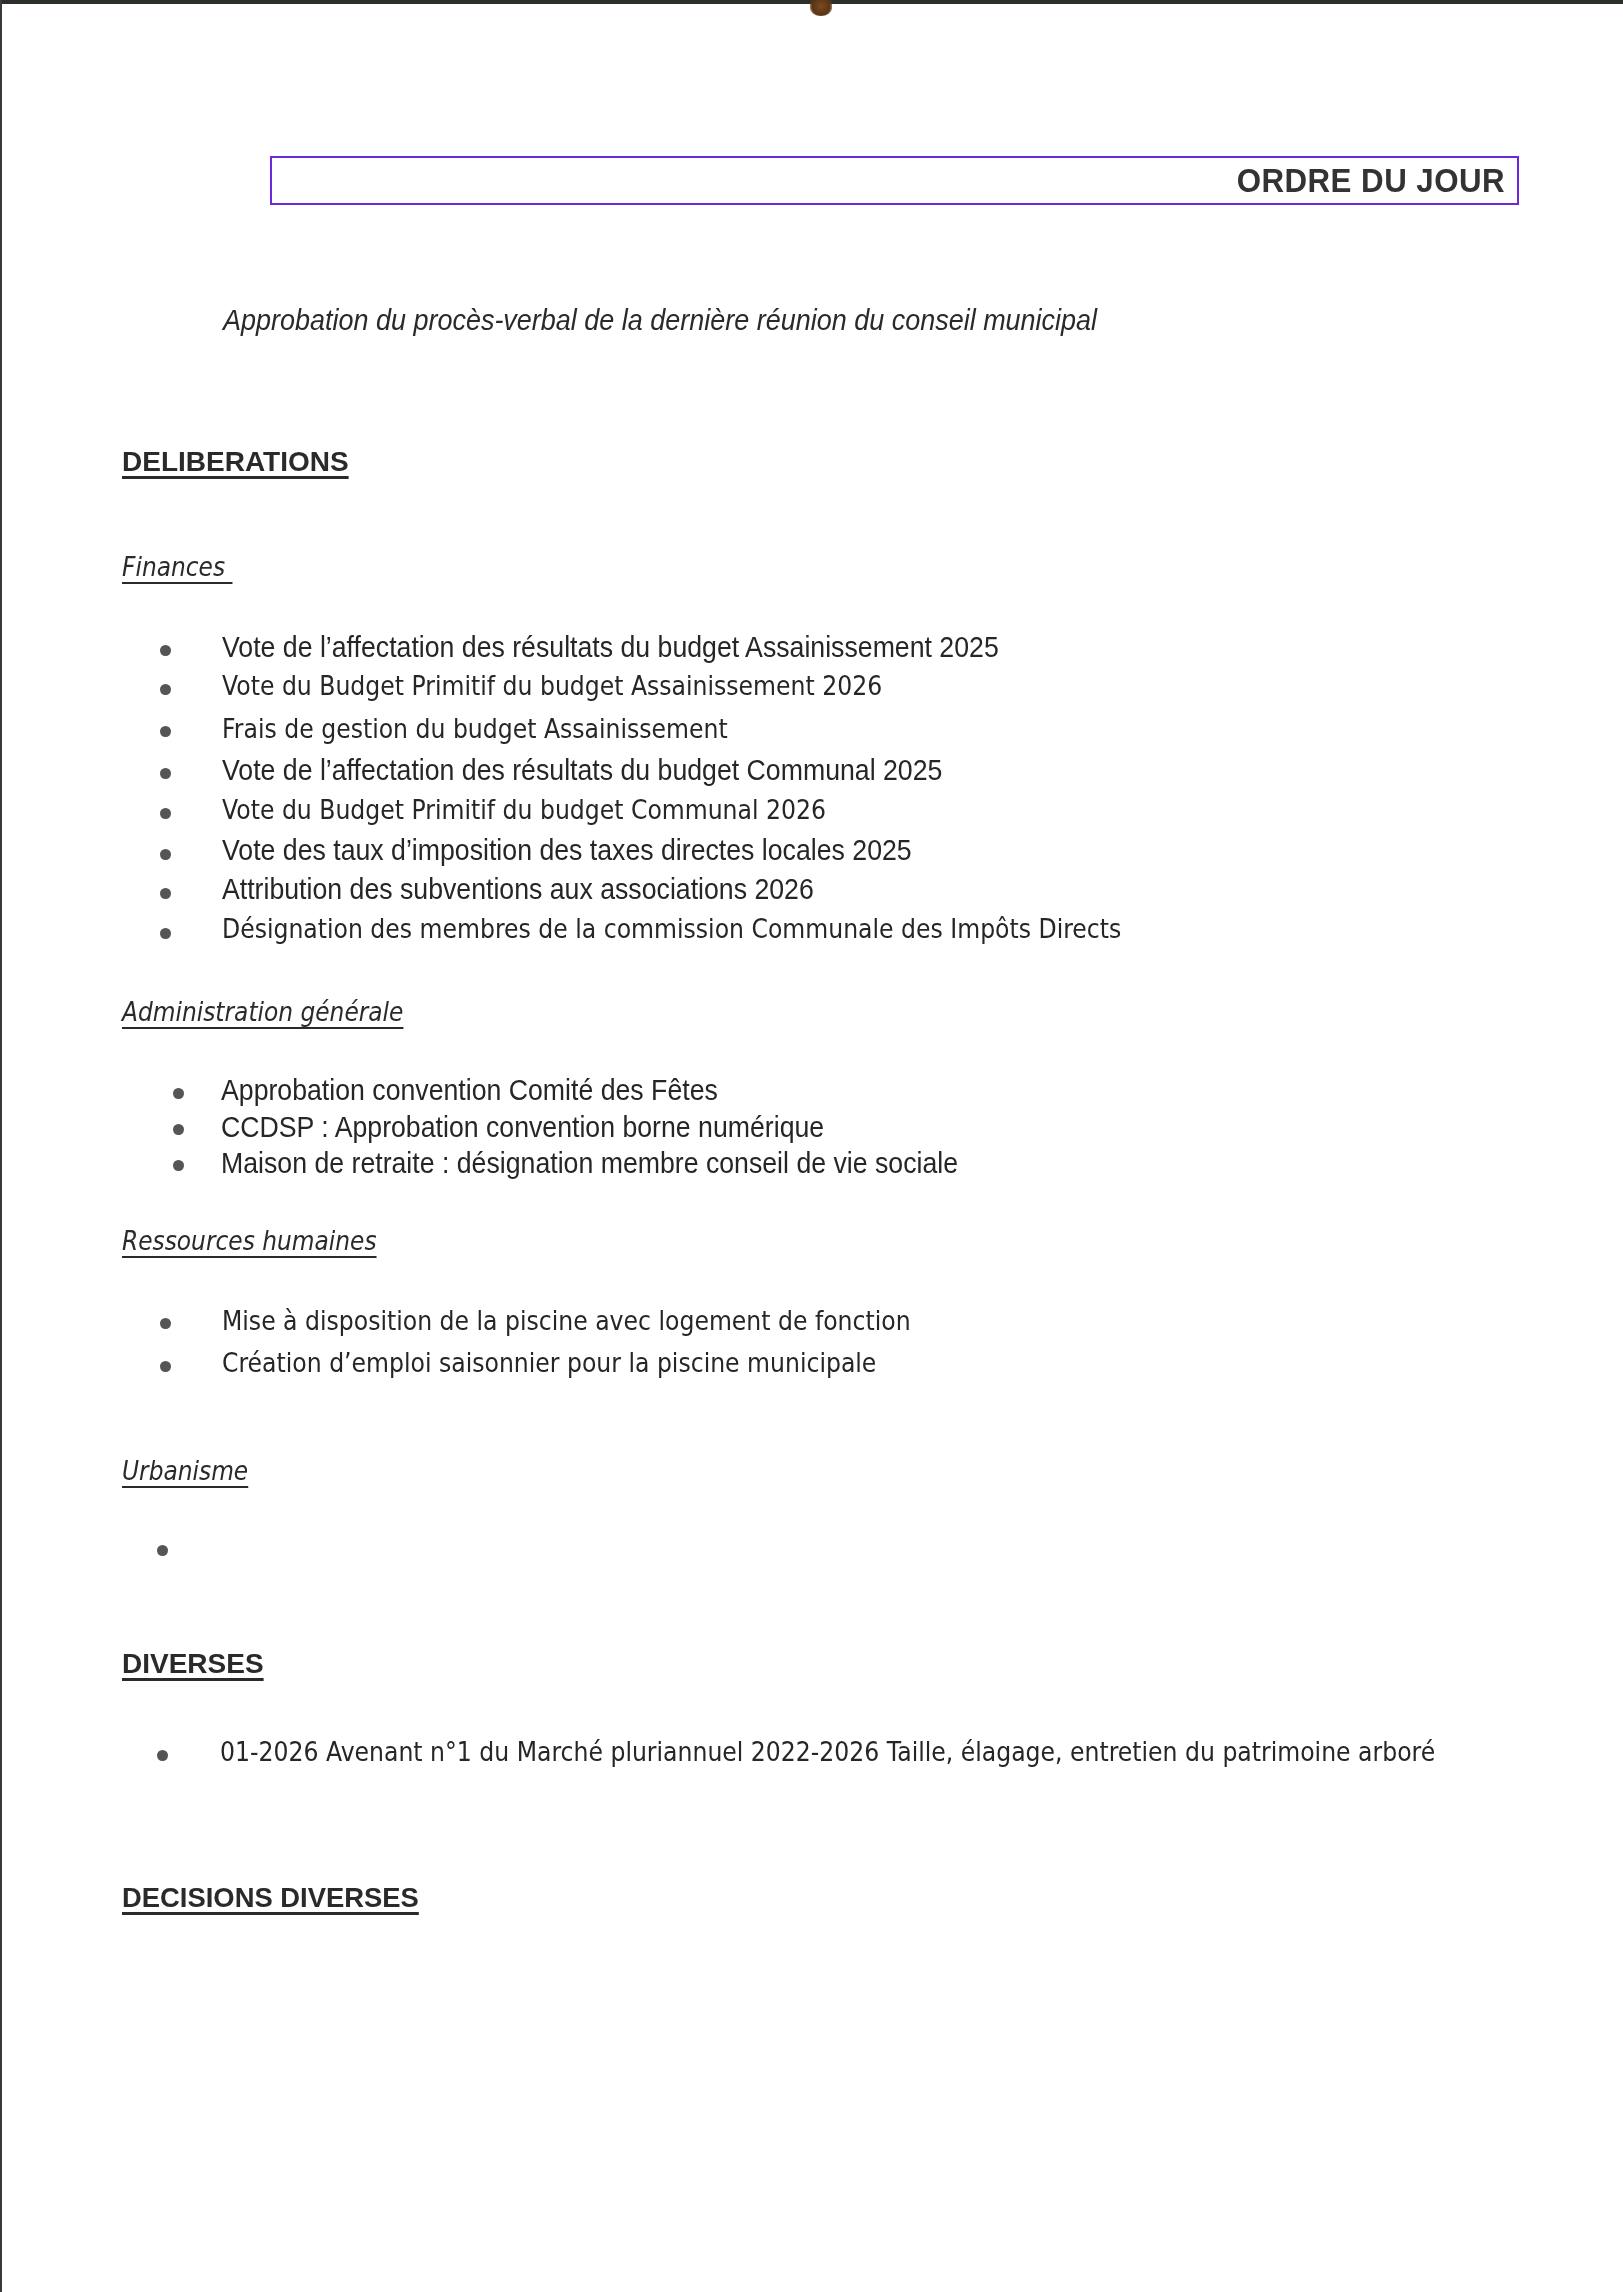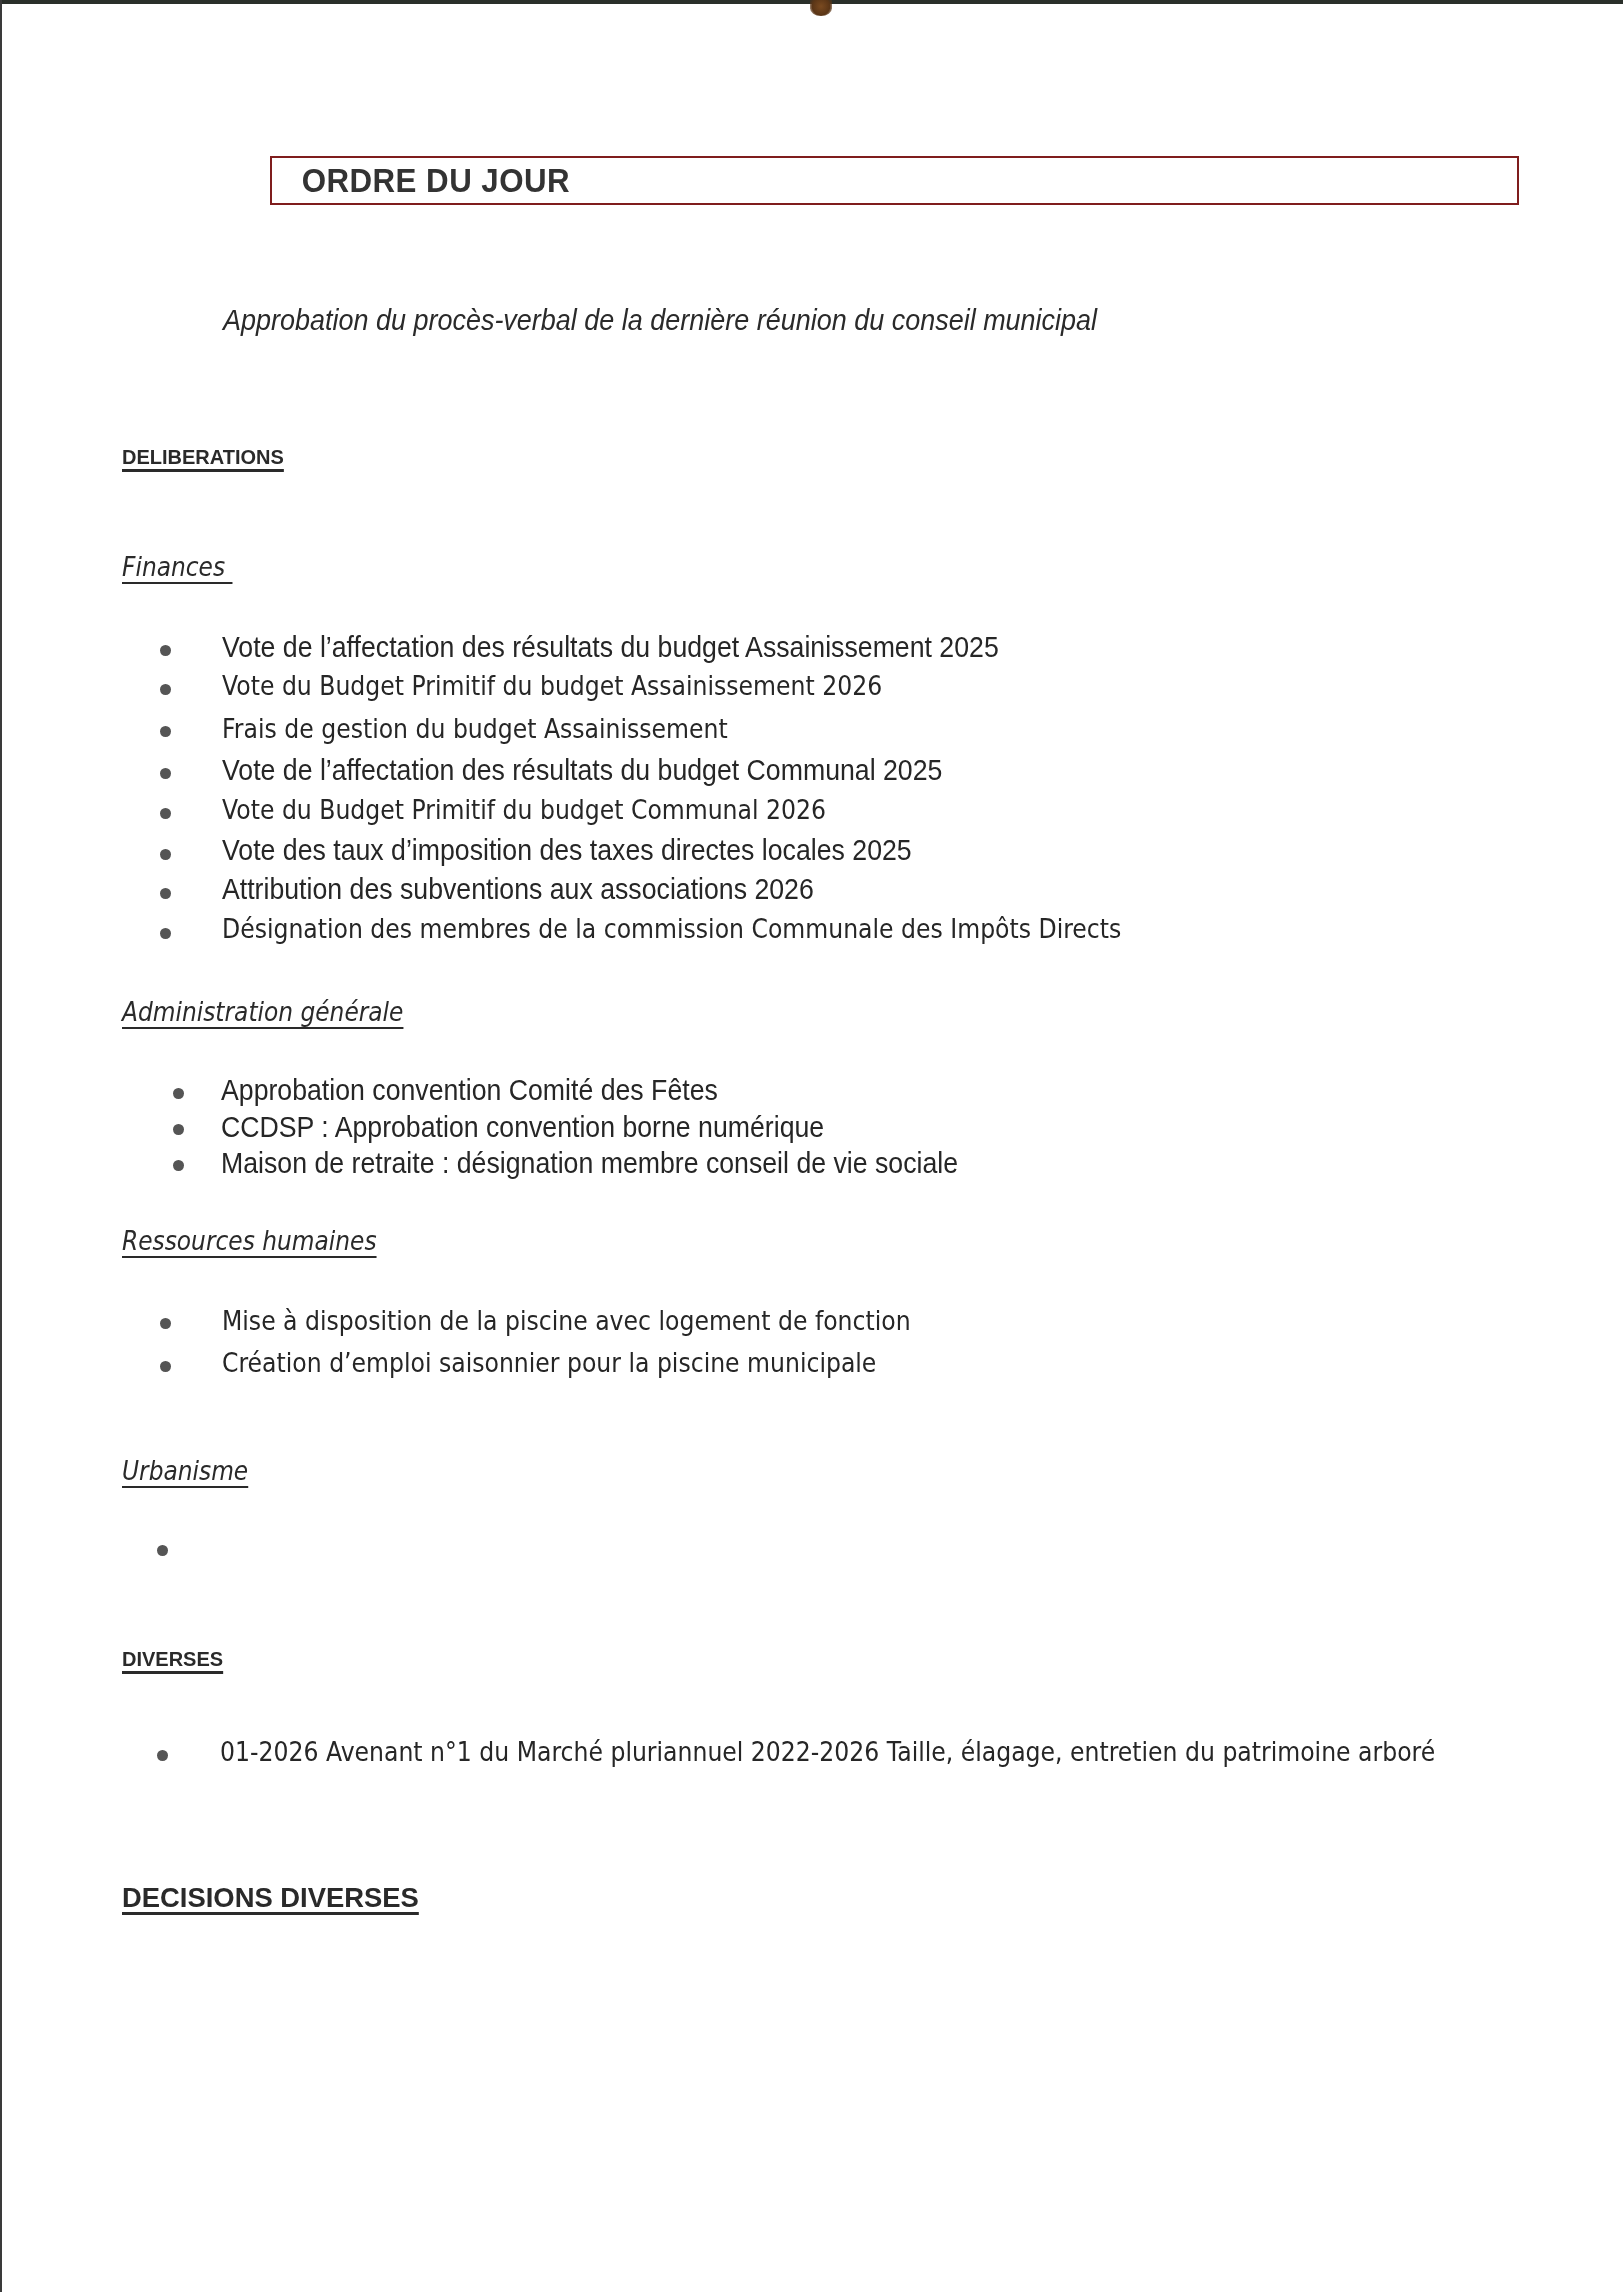--- a/index.html
+++ b/index.html
@@ -27,22 +27,22 @@
     .scan-stain {
       position: absolute; left: 810px; top: 0; width: 21.6px; height: 15.7px;
       border-radius: 0 0 50% 50%;
       background: radial-gradient(circle at 50% 40%, #7a4a20 0%, #5a3516 60%, rgba(90,53,22,0) 100%);
     }
 
     .title-box {
       position: absolute;
       left: 270px; top: 156px;
       width: 1245px; height: 45px;
-      border: 2px solid #7f1d1d;
-      display: flex; align-items: center; justify-content: flex-start;
+      border: 2px solid #6d28d9;
+      display: flex; align-items: center; justify-content: flex-end;
     }
     .title-text {
       font-family: "Liberation Sans", sans-serif;
       font-weight: bold;
       font-size: 34px;
       color: #333333;
       letter-spacing: 0.5px;
       transform: scaleX(0.92);
       margin-left: 17.6px;
     }
@@ -57,21 +57,21 @@
       transform-origin: left center;
       transform: scaleX(0.93);
       white-space: nowrap;
     }
 
     .section-heading {
       position: absolute;
       left: 122px;
       font-family: "Liberation Sans", sans-serif;
       font-weight: bold;
-      font-size: 20px;
+      font-size: 28px;
       color: #2a2a2a;
       text-decoration: underline;
       text-decoration-thickness: 2.9px;
       text-underline-offset: 4.9px;
       white-space: nowrap;
     }
 
     .sub-heading {
       position: absolute;
       left: 122px;

